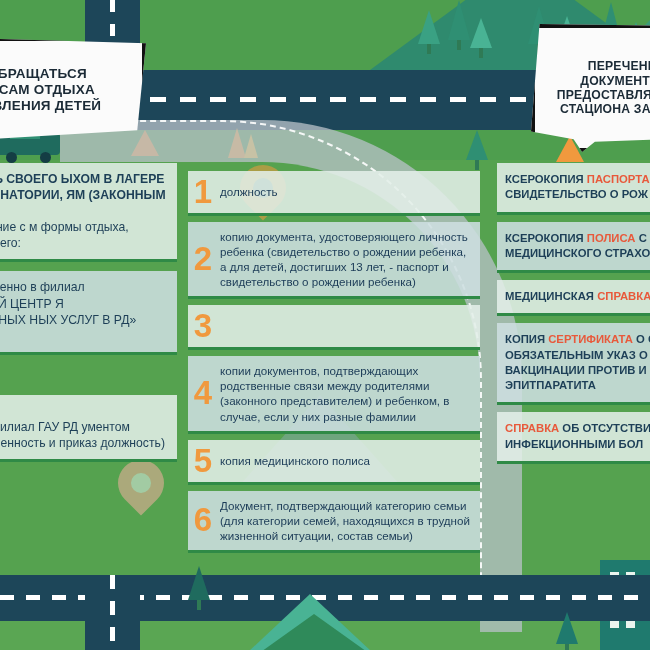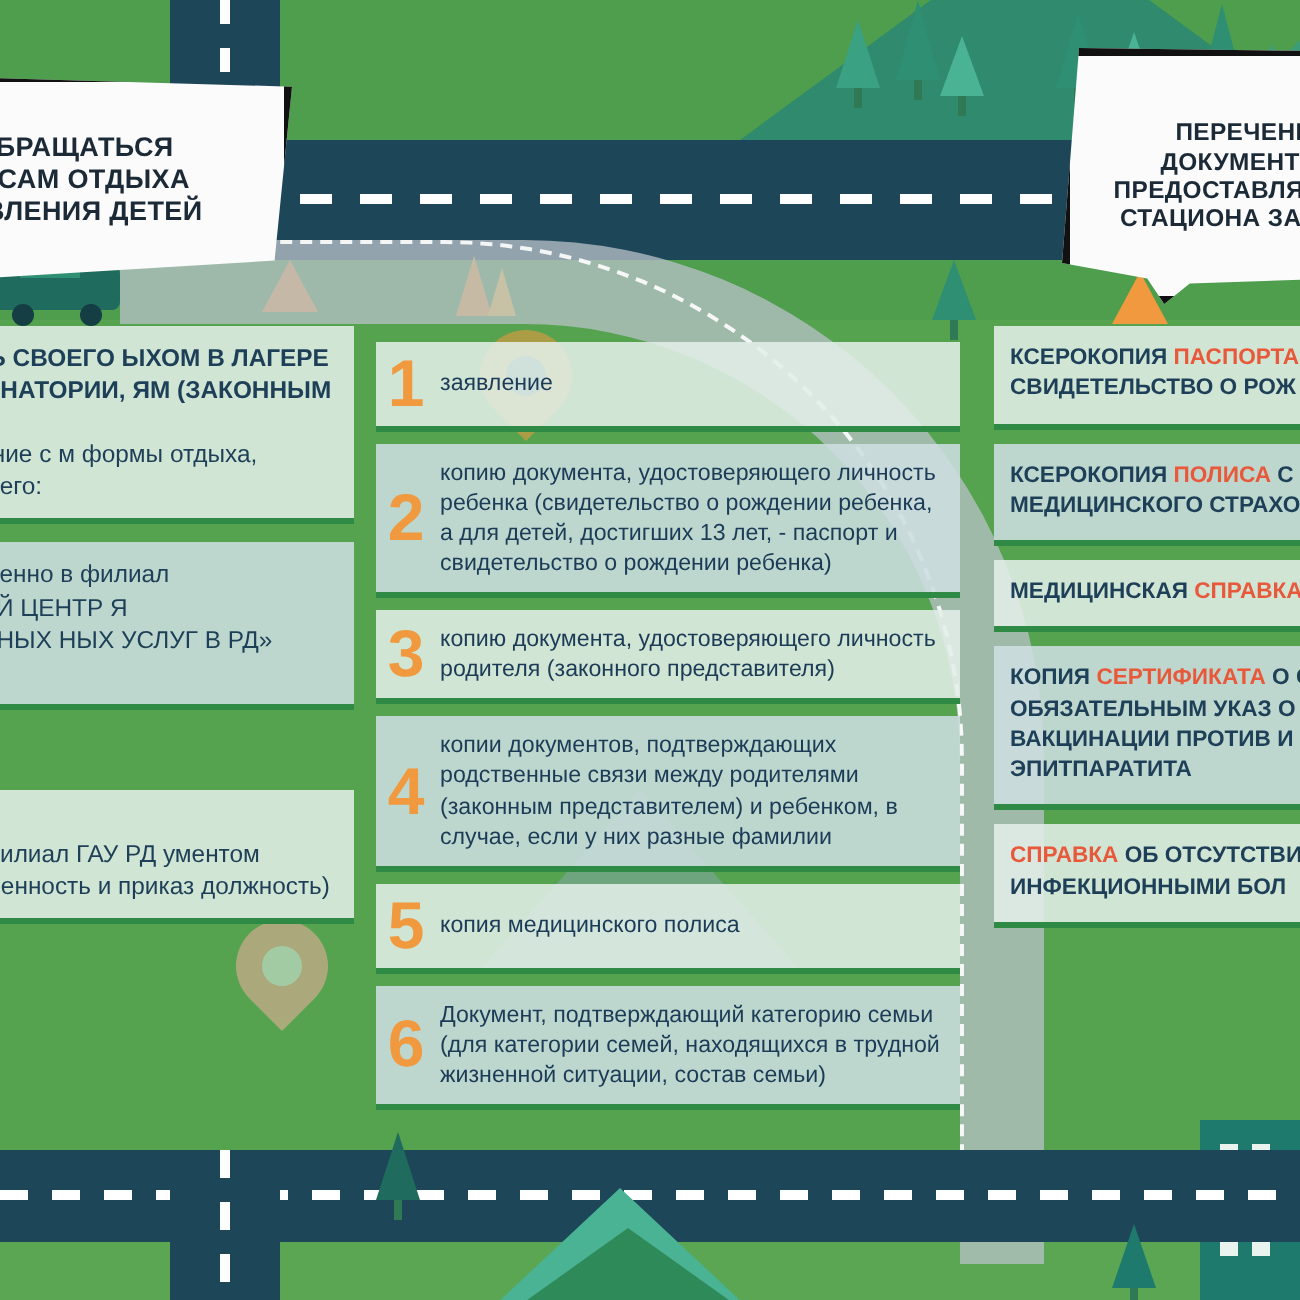--- a/index.html
+++ b/index.html
@@ -210,33 +210,32 @@
       <div class="cap hl">ИЦО</div>
       <div>ую заявку, ее в филиал ГАУ РД ументом полномочия оверенность и приказ должность)</div>
     </div>
   </div>
 
   <div class="panel col-c">
     <div class="spacer"></div>
     <div id="center-items">
         <div class="card item" style="margin-bottom: 6px;">
           <div class="num">1</div>
-          <div class="body">заявление</div>
+          <div class="body">должность</div>
         </div>
         <div class="card item alt" style="margin-bottom: 6px;">
           <div class="num">2</div>
           <div class="body">копию документа, удостоверяющего личность ребенка (свидетельство о рождении ребенка, а для детей, достигших 13 лет, - паспорт и свидетельство о рождении ребенка)</div>
         </div>
         <div class="card item" style="margin-bottom: 6px;">
           <div class="num">3</div>
-          <div class="body">копию документа, удостоверяющего личность родителя (законного представителя)</div>
         </div>
         <div class="card item alt" style="margin-bottom: 6px;">
           <div class="num">4</div>
-          <div class="body">копии документов, подтверждающих родственные связи между родителями (законным представителем) и ребенком, в случае, если у них разные фамилии</div>
+          <div class="body">копии документов, подтверждающих родственные связи между родителями (законного представителем) и ребенком, в случае, если у них разные фамилии</div>
         </div>
         <div class="card item" style="margin-bottom: 6px;">
           <div class="num">5</div>
           <div class="body">копия медицинского полиса</div>
         </div>
         <div class="card item alt" style="margin-bottom: 6px;">
           <div class="num">6</div>
           <div class="body">Документ, подтверждающий категорию семьи (для категории семей, находящихся в трудной жизненной ситуации, состав семьи)</div>
         </div>
       </div>

